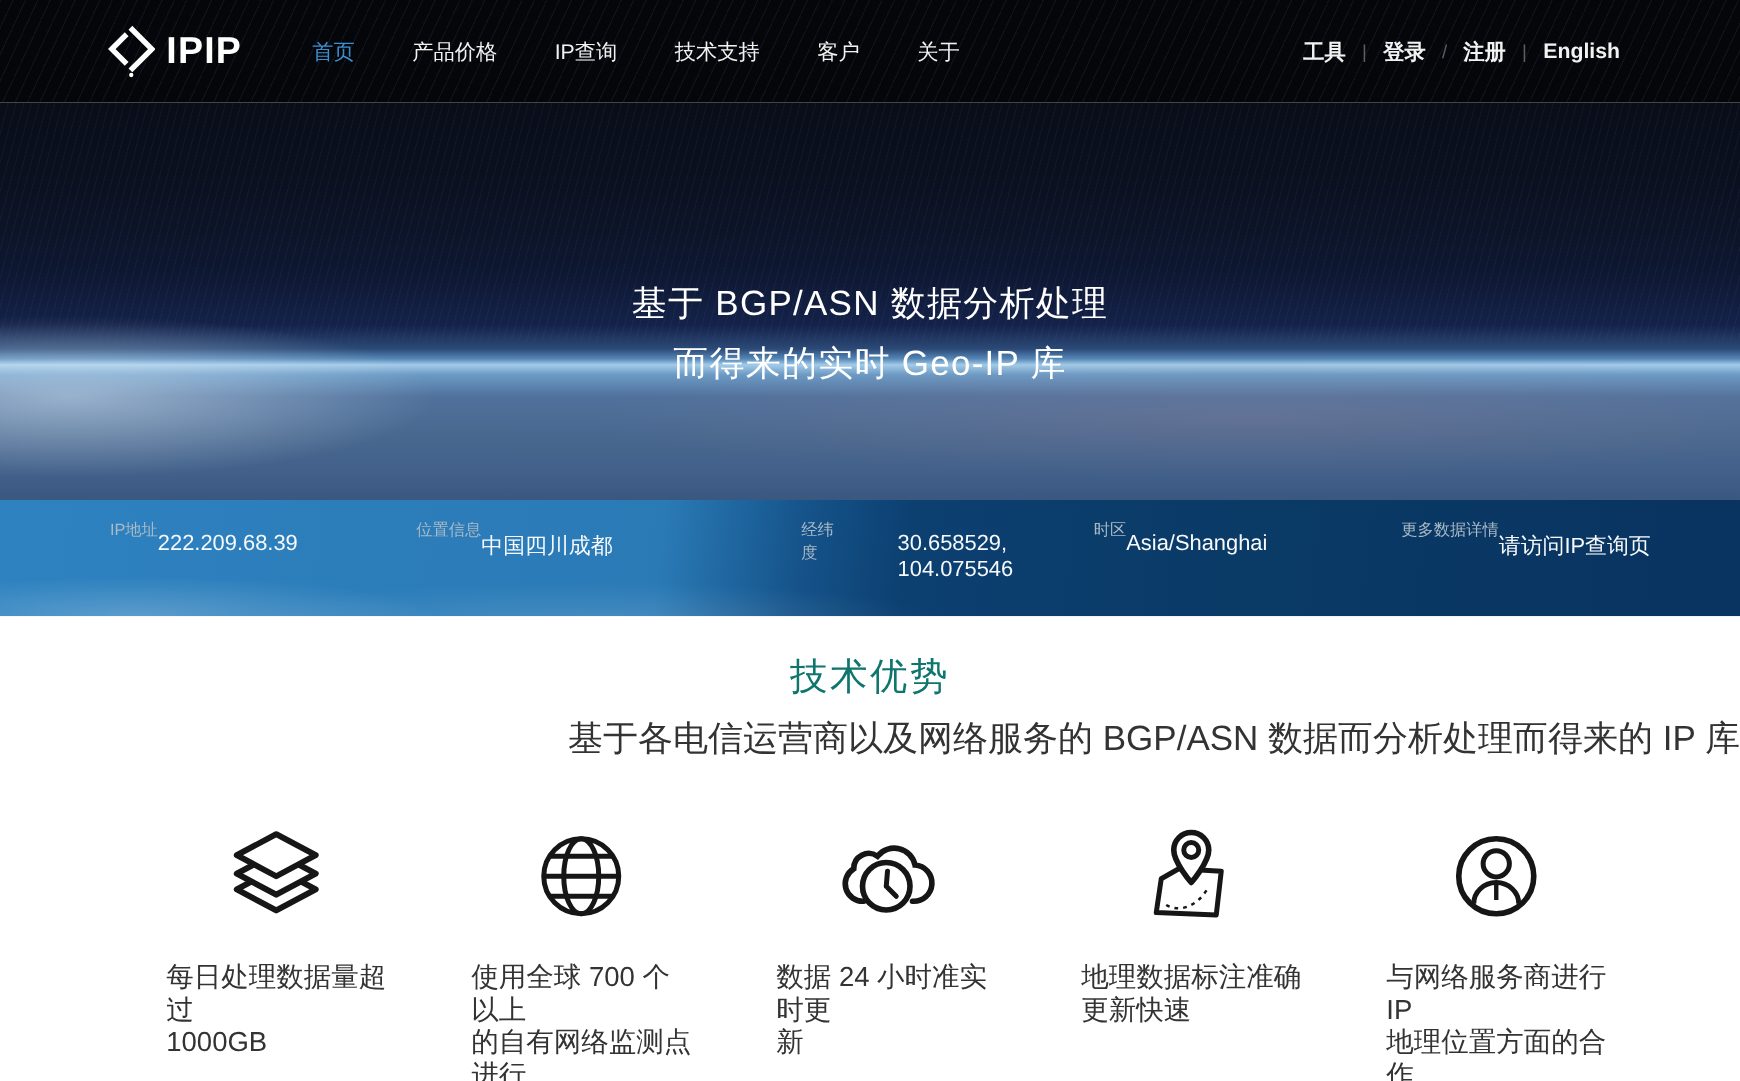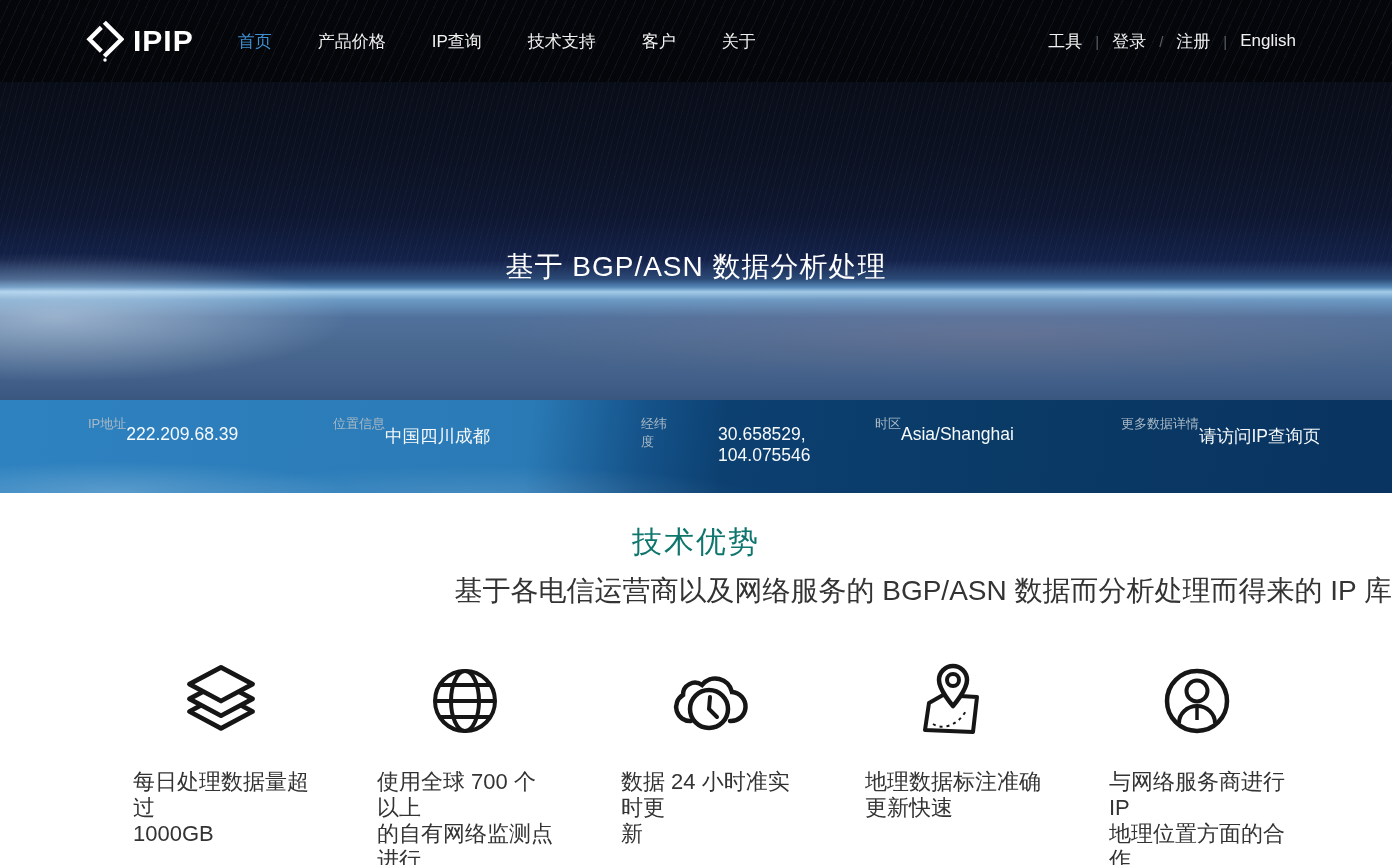--- a/index.html
+++ b/index.html
@@ -9,25 +9,25 @@
   
   .navbar {
     height: 82px; background: #05060a;
     background-image: repeating-linear-gradient(115deg,
       rgba(45,60,90,0.22) 0px, rgba(45,60,90,0.22) 1px, transparent 1px, transparent 9px);
     display: flex; align-items: center; padding: 0 96px 0 86px;
     position: relative; z-index: 5;
   }
   .logo { display: flex; align-items: center; cursor: pointer; }
   .logo-text { color: #fff; font-size: 30px; font-weight: 700; letter-spacing: 1px; margin-left: 9px; }
-  .nav-menu { display: flex; align-items: flex-start; margin-left: 44px; }
+  .nav-menu { display: flex; align-items: flex-start; margin-left: 56px; }
   .nav-item { color: #f2f2f2; font-size: 17px; margin-right: 46px; cursor: pointer; white-space: nowrap; }
   .nav-item.active { color: #3e8fd0; }
   .nav-right { margin-left: auto; display: flex; align-items: center; }
-  .nav-right .nav-item { margin-right: 0; }
+  .nav-right .nav-item { margin-right: 0; font-weight: bold; }
   .nav-sep { color: #5a5f66; font-size: 15px; margin: 0 13px; }
 
   
   .hero {
     height: 318px; position: relative; overflow: hidden;
     background:
       radial-gradient(ellipse 430px 95px at 4% 74%, rgba(225,240,252,0.50), transparent 68%),
       radial-gradient(ellipse 760px 70px at 72% 79%, rgba(175,135,150,0.22), transparent 70%),
       linear-gradient(180deg,
         #090d18 0%, #0b1120 22%, #0e1730 42%, #14224a 56%,
@@ -110,20 +110,21 @@
     <span class="nav-item">登录</span>
     <span class="nav-sep">/</span>
     <span class="nav-item">注册</span>
     <span class="nav-sep">|</span>
     <span class="nav-item">English</span>
   </div>
 </header>
 
 <section class="hero">
   <div class="hero-title">基于 BGP/ASN 数据分析处理</div>
+  <div class="hero-title">而得来的实时 Geo-IP 库</div>
 </section>
 
 <section class="ipbar">
   <div class="ipbar-col">
     <span class="ipbar-label">IP地址</span>
     <span class="ipbar-value">222.209.68.39</span>
   </div>
   <div class="ipbar-col">
     <span class="ipbar-label">位置信息</span>
     <span class="ipbar-value">中国四川成都</span>

